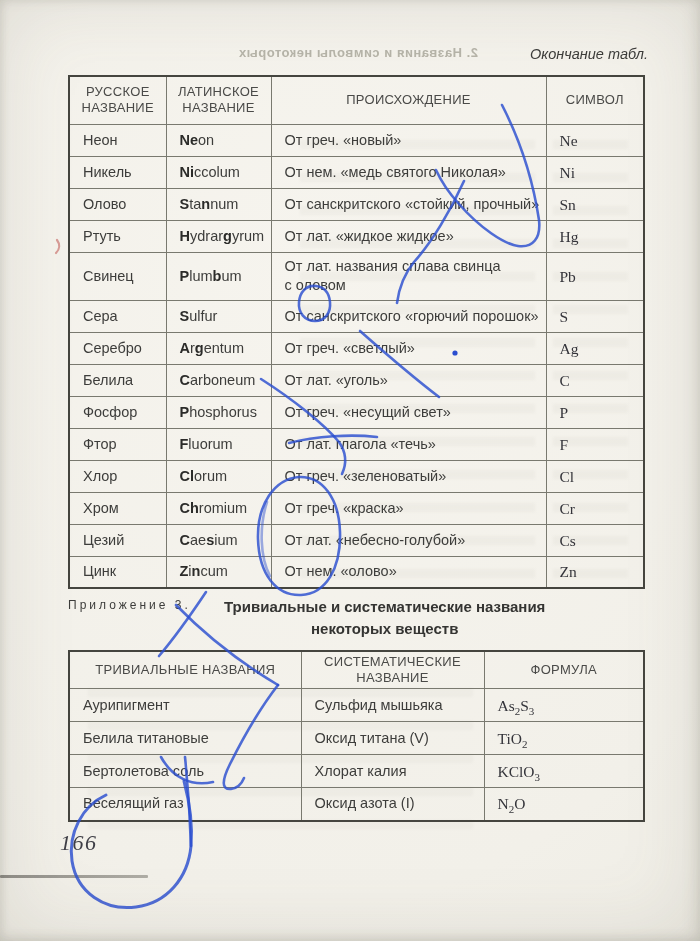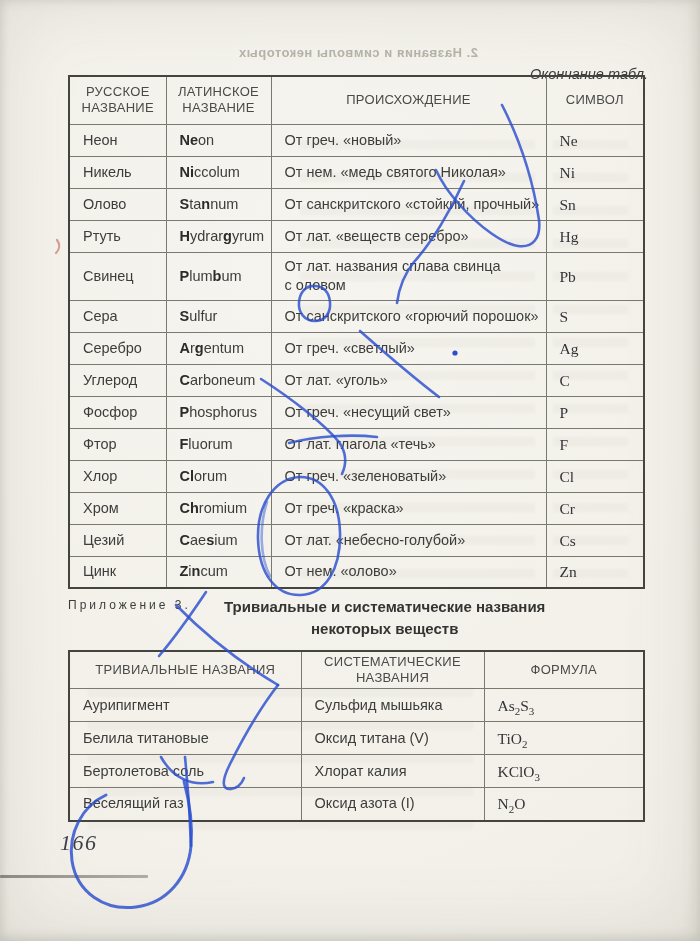--- a/index.html
+++ b/index.html
@@ -11,21 +11,21 @@
                inset 3px 0 8px rgba(90,85,70,.07), inset 0 -5px 12px rgba(90,85,70,.07);}
   
   .bleed-top{position:absolute;left:148px;top:45px;width:330px;transform:scaleX(-1);
     font-weight:700;font-size:13px;color:#b6b4a9;filter:blur(.5px);letter-spacing:.5px;white-space:nowrap;}
   .ghost{position:absolute;opacity:.12;filter:blur(1.6px);pointer-events:none;
     background:repeating-linear-gradient(to bottom, rgba(150,148,136,.55) 0 9px, transparent 9px 33px);}
   .ghost.g1{left:300px;top:140px;width:235px;height:440px;}
   .ghost.g2{left:553px;top:140px;width:75px;height:440px;}
   .ghost.g3{left:88px;top:688px;width:385px;height:152px;opacity:.10;}
   
-  .cont-note{position:absolute;right:52px;top:46px;font-style:italic;font-size:14.5px;color:#3c3c3a;margin-top:20px;}
+  .cont-note{position:absolute;right:52px;top:46px;font-style:italic;font-size:14.5px;color:#3c3c3a;}
   .app3{position:absolute;left:68px;top:596px;width:540px;display:flex;align-items:flex-start;}
   .app3-label{flex:0 0 156px;letter-spacing:3px;font-size:12px;color:#3d3d3b;padding-top:2px;white-space:nowrap;}
   .app3-title{font-weight:700;font-size:15px;line-height:22px;color:#343432;text-align:center;}
   
   table{border-collapse:collapse;table-layout:fixed;position:absolute;border:2px solid #45453f;}
   #t1{left:68px;top:75px;width:575px;}
   #t2{left:68px;top:650px;width:575px;}
   td,th{border:1px solid #79796f;vertical-align:middle;overflow:hidden;}
   th{text-align:center;padding:2px 4px;font-size:13px;font-weight:400;color:#4a4a48;
      white-space:pre-line;line-height:16px;letter-spacing:.3px;}
@@ -88,21 +88,21 @@
         </tr>
         <tr>
           <td class="c-rus">Олово</td>
           <td class="c-lat"><b>S</b><span>ta</span><b>n</b><span>num</span></td>
           <td class="c-org">От санскритского «стойкий, прочный»</td>
           <td class="c-sym serif">Sn</td>
         </tr>
         <tr>
           <td class="c-rus">Ртуть</td>
           <td class="c-lat"><b>H</b><span>ydrar</span><b>g</b><span>yrum</span></td>
-          <td class="c-org">От лат. «веществ серебро»</td>
+          <td class="c-org">От лат. «жидкое жидкое»</td>
           <td class="c-sym serif">Hg</td>
         </tr>
         <tr class="tall">
           <td class="c-rus">Свинец</td>
           <td class="c-lat"><b>P</b><span>lum</span><b>b</b><span>um</span></td>
           <td class="c-org">От лат. названия сплава свинца
 с оловом</td>
           <td class="c-sym serif">Pb</td>
         </tr>
         <tr>
@@ -111,21 +111,21 @@
           <td class="c-org">От санскритского «горючий порошок»</td>
           <td class="c-sym serif">S</td>
         </tr>
         <tr>
           <td class="c-rus">Серебро</td>
           <td class="c-lat"><b>A</b><span>r</span><b>g</b><span>entum</span></td>
           <td class="c-org">От греч. «светлый»</td>
           <td class="c-sym serif">Ag</td>
         </tr>
         <tr>
-          <td class="c-rus">Углерод</td>
+          <td class="c-rus">Белила</td>
           <td class="c-lat"><b>C</b><span>arboneum</span></td>
           <td class="c-org">От лат. «уголь»</td>
           <td class="c-sym serif">C</td>
         </tr>
         <tr>
           <td class="c-rus">Фосфор</td>
           <td class="c-lat"><b>P</b><span>hosphorus</span></td>
           <td class="c-org">От греч. «несущий свет»</td>
           <td class="c-sym serif">P</td>
         </tr>
@@ -172,21 +172,21 @@
 
   <table id="t2">
     <colgroup>
         <col style="width:232px">
         <col style="width:183px">
         <col style="width:160px">
       </colgroup>
     <thead>
       <tr>
         <th>ТРИВИАЛЬНЫЕ НАЗВАНИЯ</th>
-        <th>СИСТЕМАТИЧЕСКИЕ НАЗВАНИЯ</th>
+        <th>СИСТЕМАТИЧЕСКИЕ НАЗВАНИЕ</th>
         <th>ФОРМУЛА</th>
       </tr>
     </thead>
     <tbody>
         <tr>
           <td class="c-triv">Аурипигмент</td>
           <td class="c-sys">Сульфид мышьяка</td>
           <td class="c-form serif"><span>As</span><sub>2</sub><span>S</span><sub>3</sub></td>
         </tr>
         <tr>

